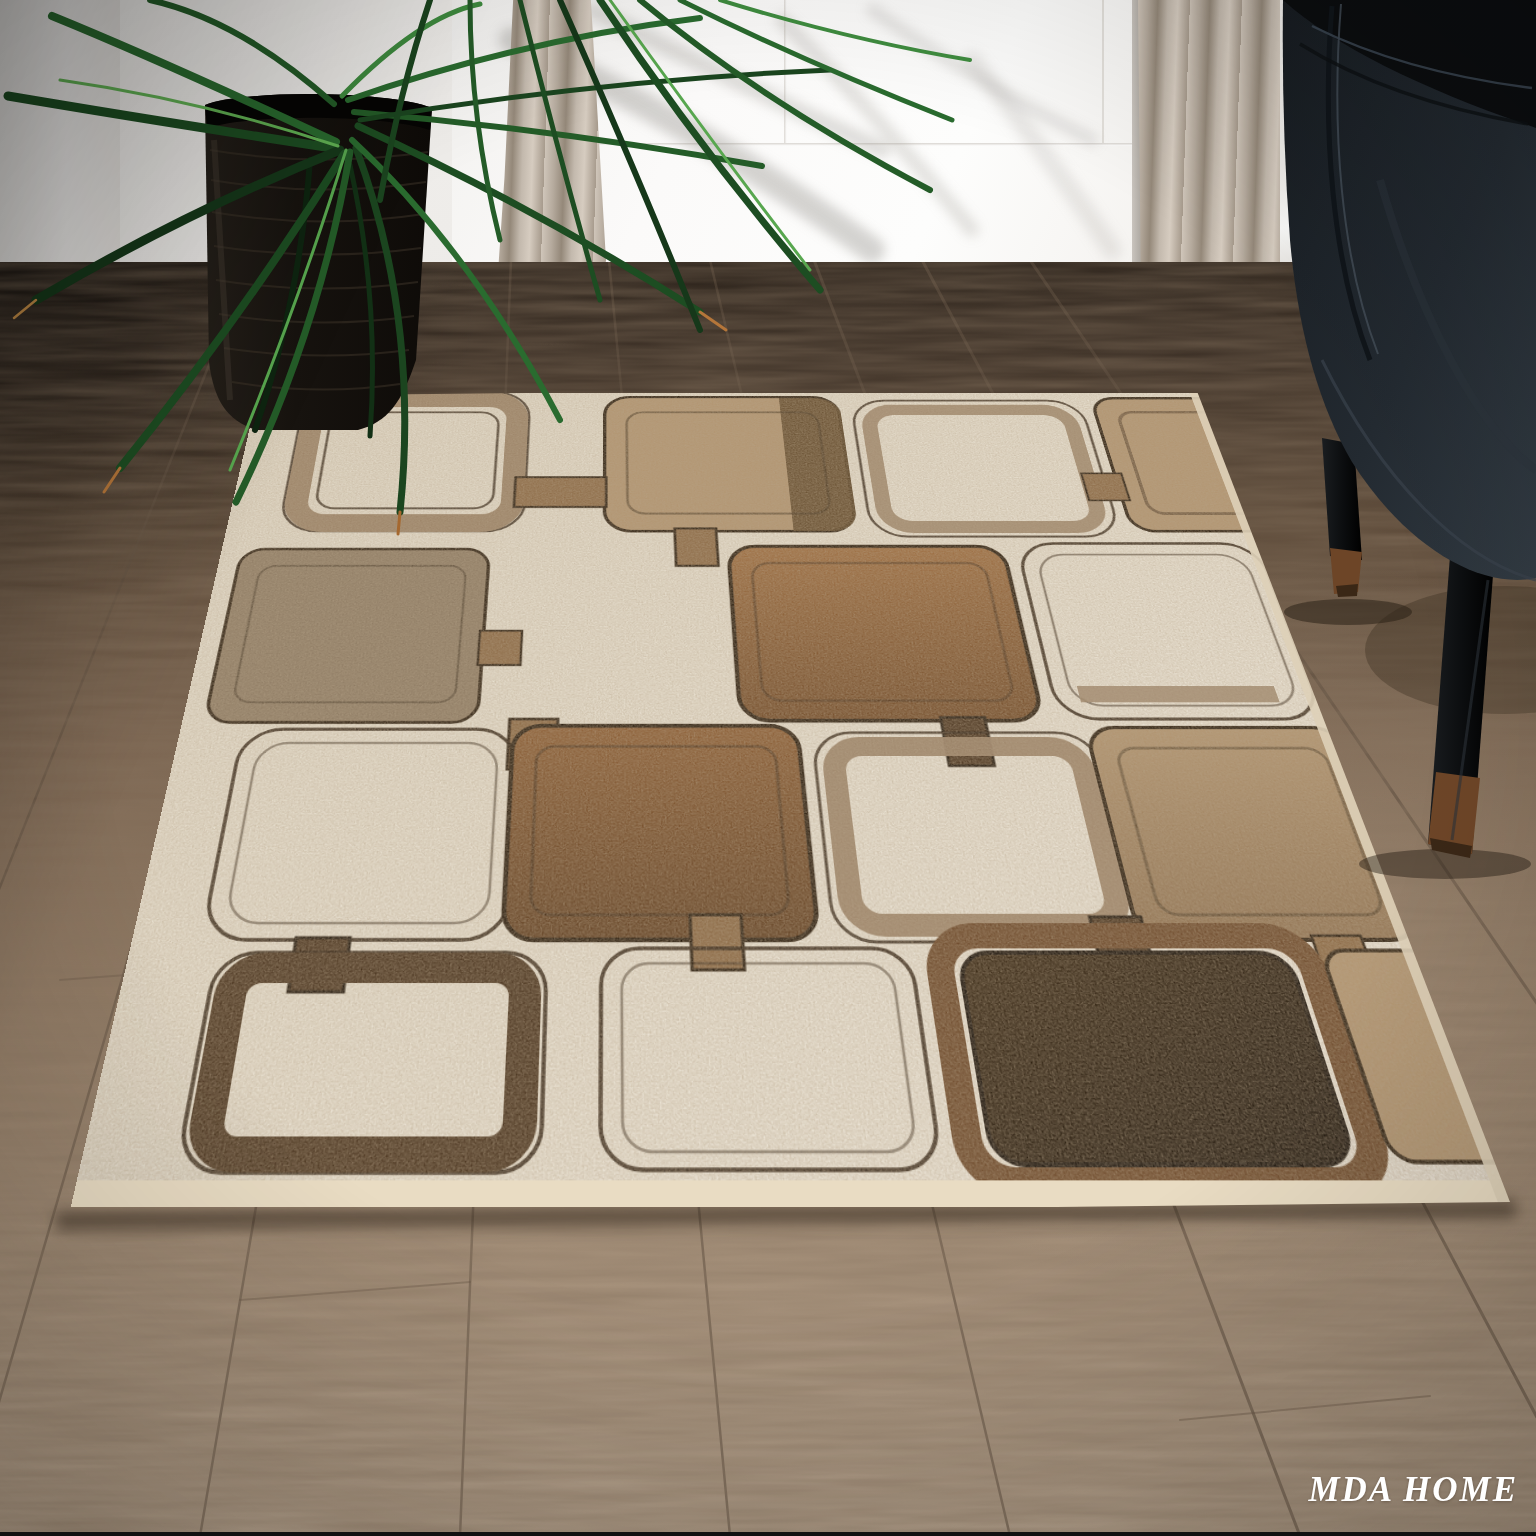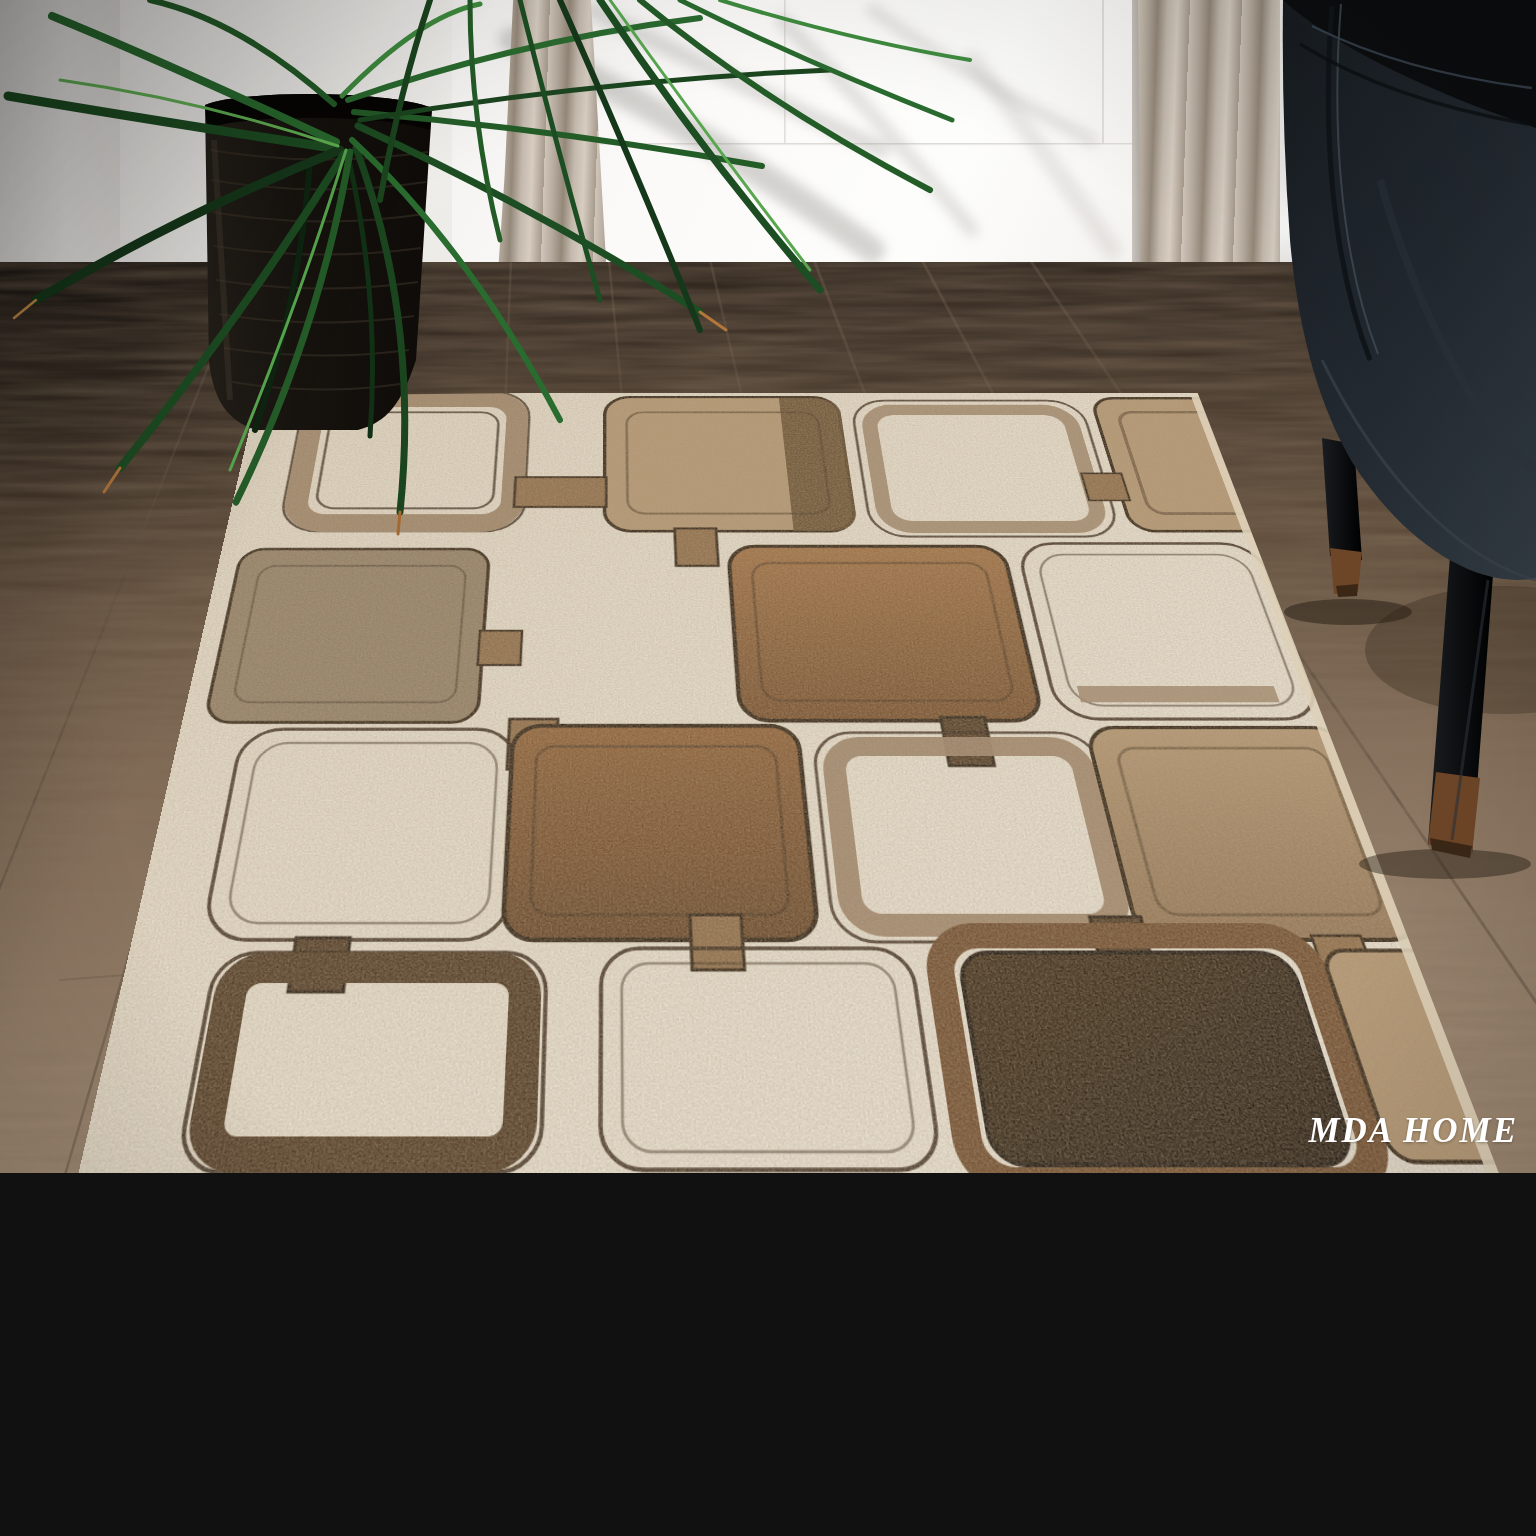--- a/index.html
+++ b/index.html
@@ -1,16 +1,16 @@
 <!DOCTYPE html>
 <html><head>
 <meta charset="utf-8">
 <style>
   html,body{margin:0;padding:0;background:#111;}
-  .stage{position:relative;width:1536px;height:1173px;overflow:hidden;background:#efedea;font-family:"Liberation Sans",sans-serif;}
+  .stage{position:relative;width:1536px;height:1532px;overflow:hidden;background:#efedea;font-family:"Liberation Sans",sans-serif;}
   .stage *{position:absolute;}
 
   
   .back-wall{left:0;top:0;width:1536px;height:520px;background:linear-gradient(180deg,#f1efec 0%,#edebe8 60%,#e7e4e0 100%);}
   .left-wall{left:0;top:0;width:120px;height:560px;
     background:linear-gradient(90deg,#e3e1de 0%,#eeecea 55%,#e6e3df 100%);
     clip-path:polygon(0 0,120px 0,120px 430px,96px 470px,0 560px);}
   .left-baseboard{left:0;top:418px;width:118px;height:100px;
     background:linear-gradient(180deg,#ffffff 0%,#f3f1ee 55%,#d9d5cf 100%);
     clip-path:polygon(0 8px,96px 30px,112px 62px,0 86px);}

